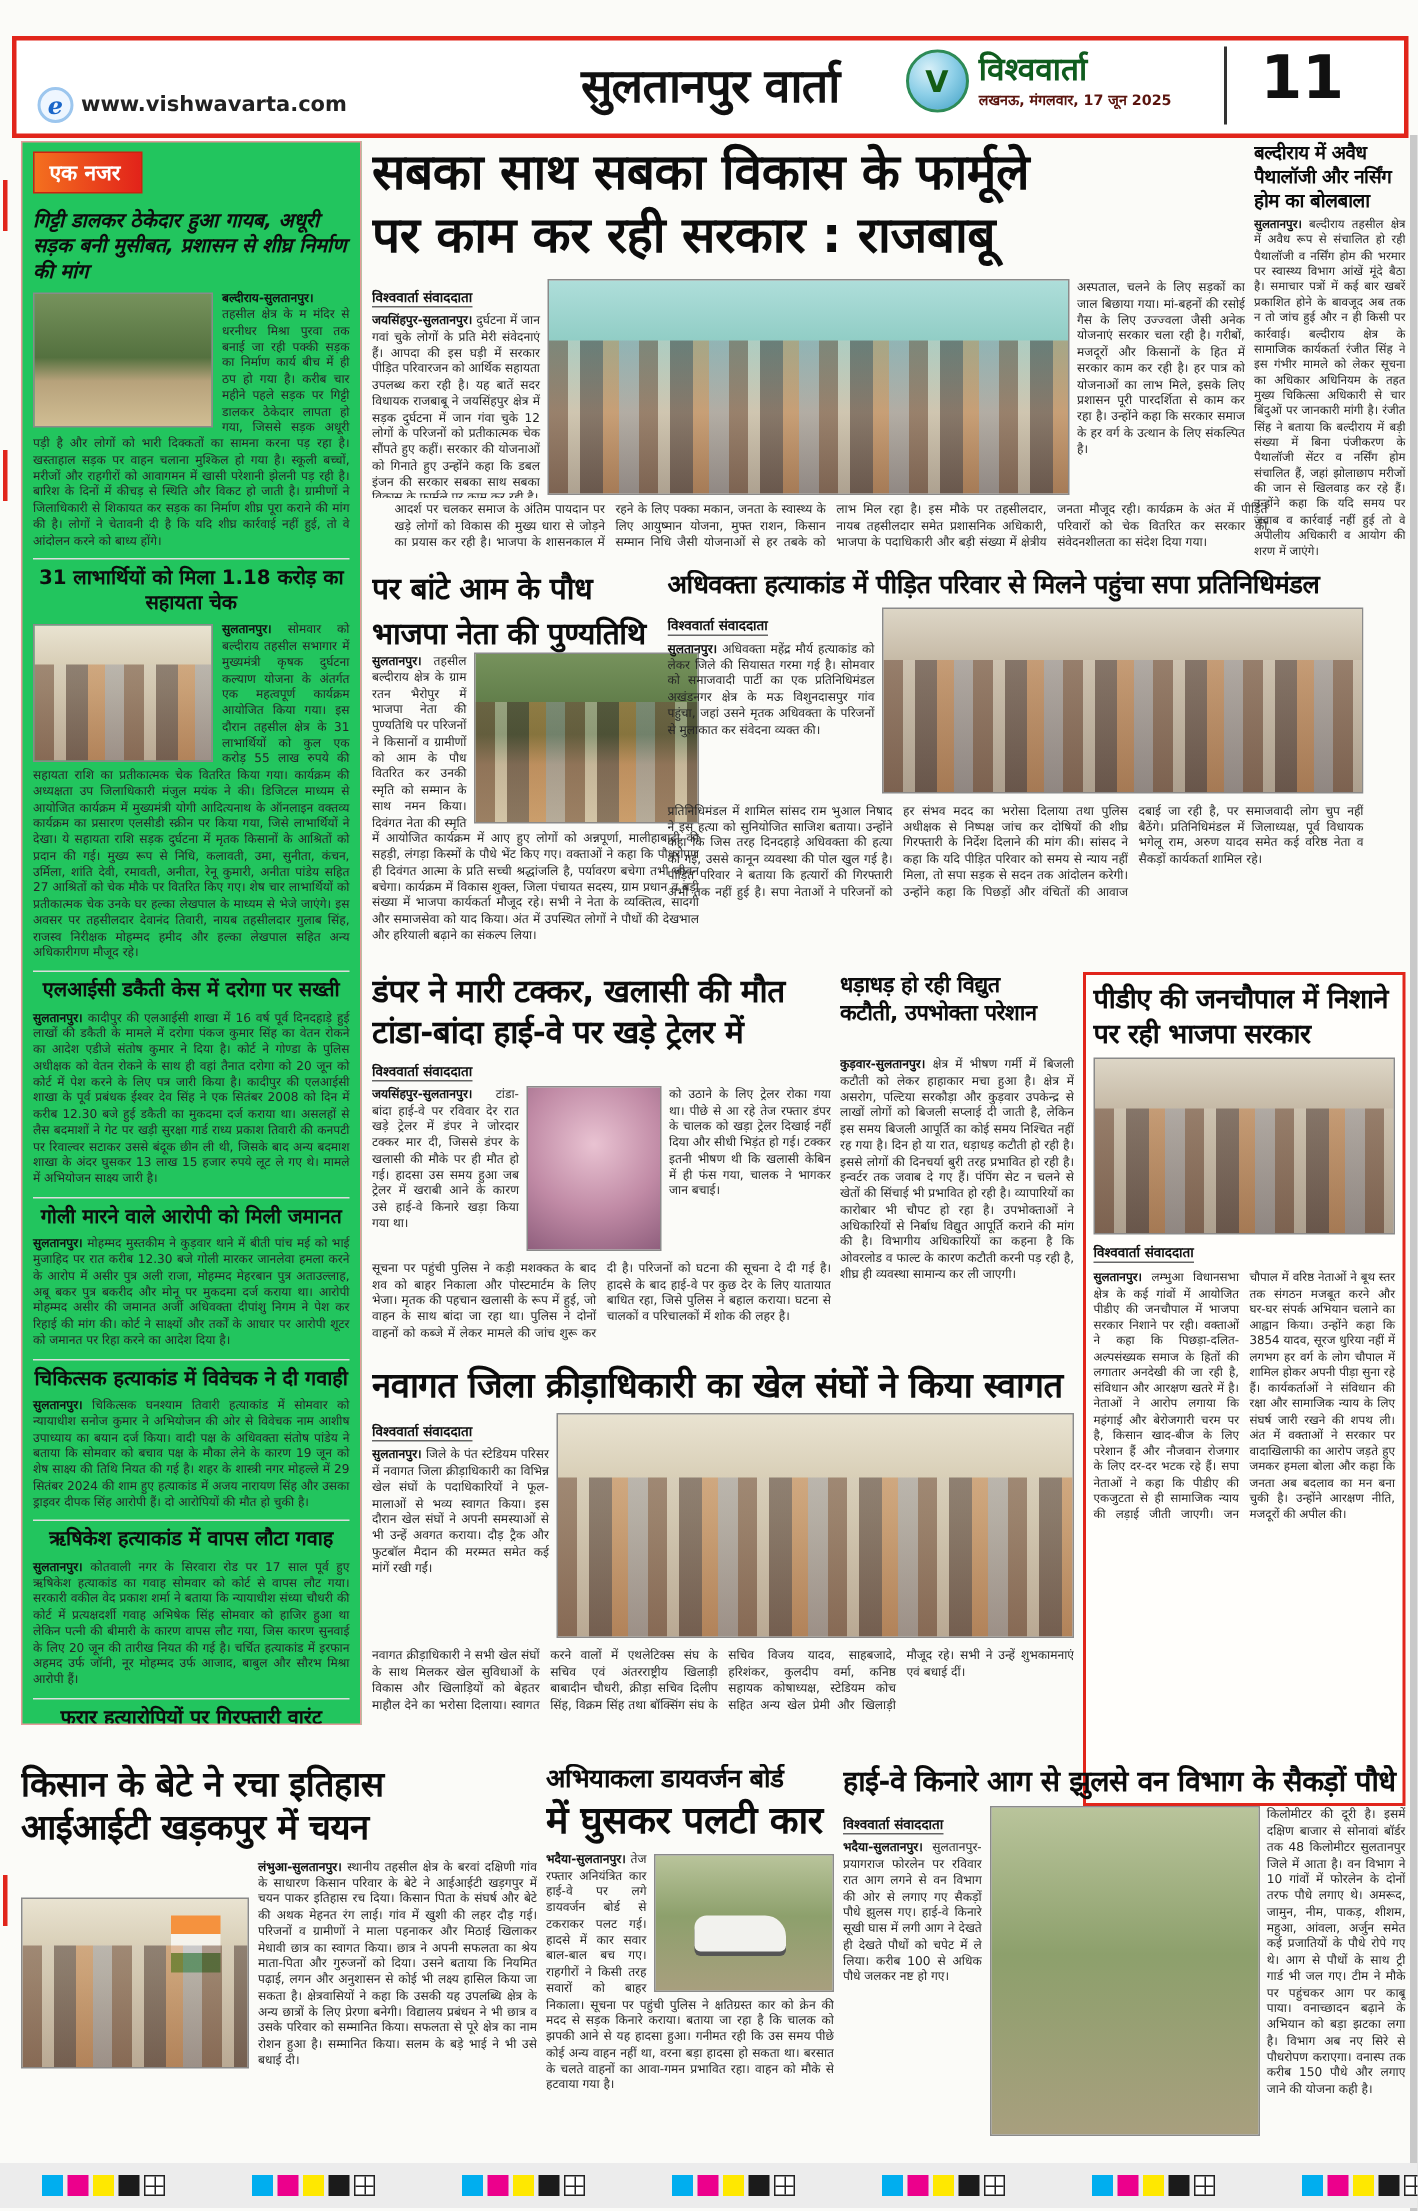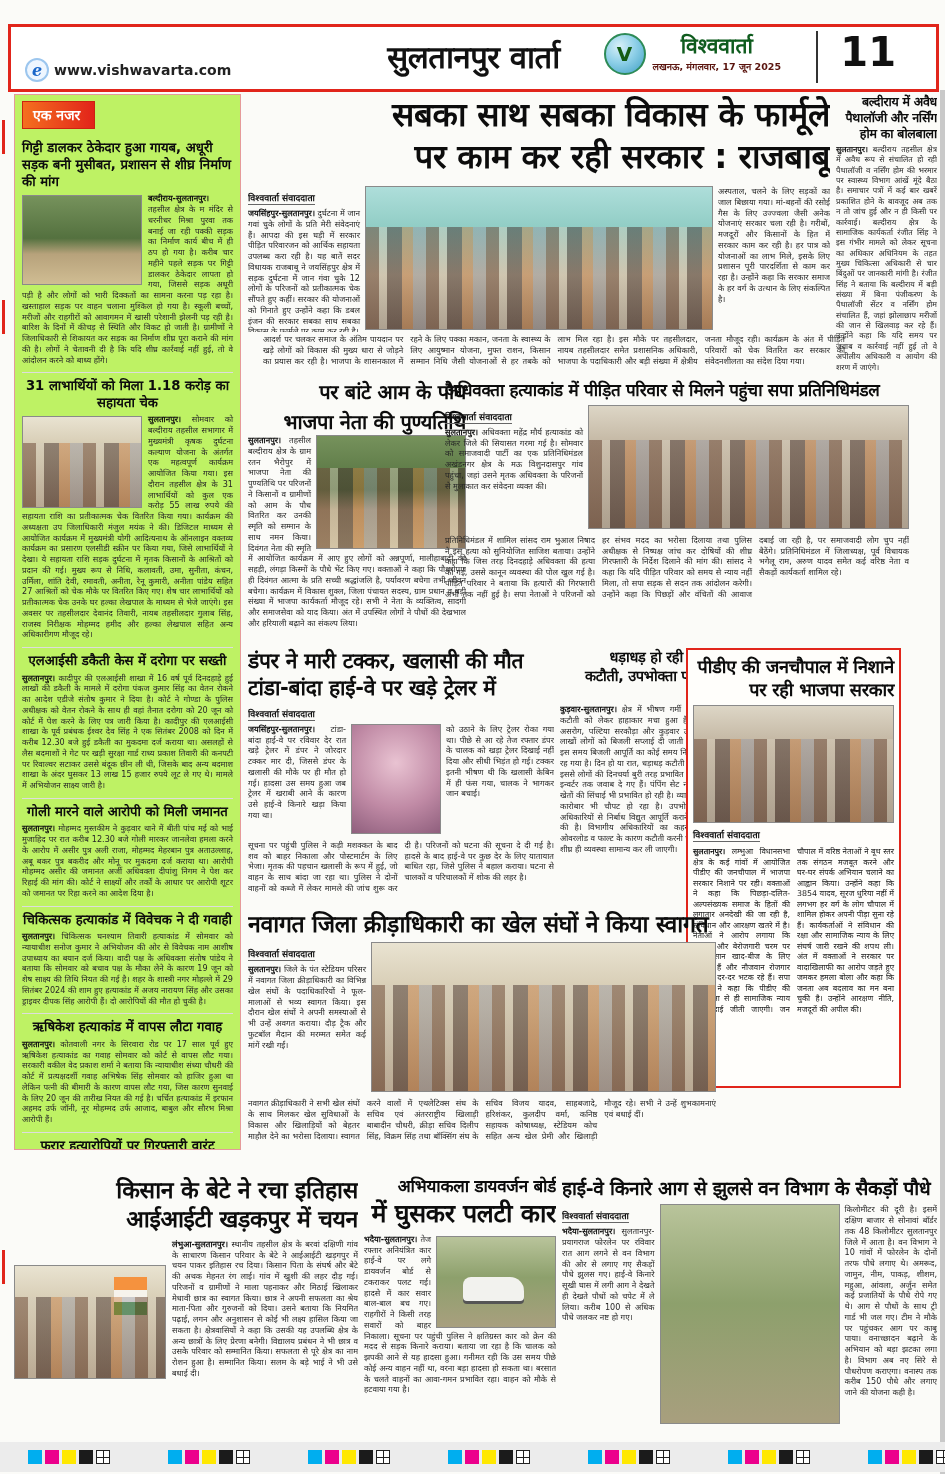--- a/index.html
+++ b/index.html
@@ -5,48 +5,48 @@
   html,body{margin:0;padding:0;}
   body{width:945px;height:1474px;position:relative;background:#fbfbf8;font-family:"DejaVu Sans",sans-serif;color:#1c1c1c;overflow:hidden;}
   .abs{position:absolute;overflow:hidden;}
   
   .hdrbox{left:8px;top:24px;width:925px;height:62px;border:3px solid #e1251b;background:#fff;}
   .url{position:absolute;left:14px;bottom:7px;font-size:14px;font-weight:bold;color:#222;display:flex;align-items:center;gap:5px;}
   .elogo{width:20px;height:20px;border-radius:50%;border:2px solid #9cc6ee;color:#1a66c9;font:italic bold 16px "DejaVu Serif",serif;display:flex;align-items:center;justify-content:center;background:#eef6ff;}
   .secttl{position:absolute;left:0;right:0;top:8px;text-align:center;font-size:31px;font-weight:900;color:#111;letter-spacing:-.5px;}
   .brandwrap{position:absolute;right:155px;top:6px;display:flex;gap:7px;align-items:center;}
   .globelogo{width:38px;height:38px;border-radius:50%;background:radial-gradient(circle at 35% 30%,#d9f0f8 0%,#8fd0e8 45%,#3e9fc4 100%);border:2px solid #2e8b57;color:#145c14;display:flex;align-items:center;justify-content:center;font-weight:900;font-size:20px;}
-  .brandtxt{text-align:center;}
+  .brandtxt{text-align:left;}
   .brandname{font-size:21px;font-weight:900;color:#0f5c1e;line-height:1.05;}
   .branddate{font-size:9.5px;font-weight:bold;color:#5a140e;margin-top:3px;}
   .pgdiv{position:absolute;right:118px;top:4px;width:2px;height:52px;background:#333;}
   .pgnum{position:absolute;right:40px;top:2px;font-size:40px;font-weight:900;color:#111;}
   
-  .eknazar{left:14px;top:94px;width:227px;height:1056px;border:1px solid #e59a9a;background:#bef264;padding:6px 7px;box-sizing:border-box;}
+  .eknazar{left:14px;top:94px;width:227px;height:1056px;border:1px solid #e59a9a;background:#22c55e;padding:6px 7px;box-sizing:border-box;}
   .eklabel{display:inline-block;background:linear-gradient(90deg,#f4701f,#e2231a);color:#fff;font-size:14px;font-weight:900;padding:3px 14px 4px 10px;border:1px solid #c21;margin-bottom:5px;}
-  .ekh{font-size:13.2px;font-weight:900;line-height:1.3;color:#0d0d0d;margin:5px 0 3px;}
+  .ekh{font-size:13.2px;font-weight:900;line-height:1.3;color:#0d0d0d;margin:5px 0 3px;font-style:italic;}
   .ekh2{font-size:13.2px;font-weight:900;line-height:1.25;color:#0d0d0d;margin:7px 0 3px;text-align:center;border-top:1px solid #ddd;padding-top:5px;}
   .bd{font-size:8.1px;line-height:1.33;text-align:justify;color:#262626;}
   .dt{font-weight:bold;color:#111;}
   .byl{font-size:9px;font-weight:bold;color:#111;border-bottom:1px solid #666;display:inline-block;margin:2px 0 3px;}
   
   .ph{position:relative;border:1px solid #8a8a8a;background:#c9c2b2;overflow:hidden;flex-shrink:0;}
   .ph.figures::after{content:"";position:absolute;left:0;right:0;bottom:0;height:72%;
     background:repeating-linear-gradient(90deg,rgba(112,78,60,.55) 0 13px,rgba(214,205,188,.45) 13px 21px,rgba(70,50,45,.5) 21px 36px,rgba(196,120,60,.45) 36px 47px,rgba(150,150,160,.45) 47px 60px);}
   .ph.trees{background:linear-gradient(180deg,#76925c 0%,#54713f 48%,#b7a27b 66%,#d0bd93 100%);}
   .ph.indoor{background:linear-gradient(180deg,#e9e3d1 0%,#cfc3a8 45%,#a28b72 100%);}
   .ph.banner{background:linear-gradient(180deg,#aededa 0%,#8fccc4 30%,#cabfa6 62%,#8c7d6c 100%);}
   .ph.crowd{background:linear-gradient(180deg,#ddd6c6 0%,#bcae99 40%,#8b7a68 100%);}
   .ph.portrait{background:radial-gradient(circle at 50% 35%,#e9c3d2 0%,#c08aa5 55%,#8f5f7d 100%);}
   .ph.field{background:linear-gradient(180deg,#b9c49b 0%,#8da06c 45%,#a89f7e 100%);}
   .ph.car::before{content:"";position:absolute;left:22%;top:45%;width:52%;height:26%;background:#f2f2ee;border-radius:8px 14px 4px 4px;box-shadow:0 3px 0 #555;}
   .ph.flag::before{content:"";position:absolute;right:12%;top:10%;width:22%;height:34%;background:linear-gradient(180deg,#f5923e 33%,#f6f3ec 33% 66%,#3d8f3d 66%);}
   
   .hl{font-weight:900;color:#0c0c0c;line-height:1.28;letter-spacing:-.3px;}
-  .cen{text-align:right;}
+  .cen{text-align:left;}
   .row{display:flex;gap:5px;}
   .col{flex:1;}
   .cols3{column-count:3;column-gap:7px;}
   .cols4{column-count:4;column-gap:7px;}
   .cols2{column-count:2;column-gap:7px;}
   .pdabox{border:2px solid #e1251b;background:#fffefb;padding:5px;box-sizing:border-box;}
   
   .cbar{left:0;top:1442px;width:945px;height:30px;background:#ececec;display:flex;align-items:center;gap:58px;padding-left:28px;box-sizing:border-box;}
   .cgroup{display:flex;gap:3px;}
   .csq{width:14px;height:14px;display:inline-block;}
@@ -185,21 +185,21 @@
   </div>
   <p class="bd cols2" style="margin:4px 0 0;height:64px">सूचना पर पहुंची पुलिस ने कड़ी मशक्कत के बाद शव को बाहर निकाला और पोस्टमार्टम के लिए भेजा। मृतक की पहचान खलासी के रूप में हुई, जो वाहन के साथ बांदा जा रहा था। पुलिस ने दोनों वाहनों को कब्जे में लेकर मामले की जांच शुरू कर दी है। परिजनों को घटना की सूचना दे दी गई है। हादसे के बाद हाई-वे पर कुछ देर के लिए यातायात बाधित रहा, जिसे पुलिस ने बहाल कराया। घटना से चालकों व परिचालकों में शोक की लहर है।</p>
 </section>
 
 <section class="abs" style="left:560px;top:648px;width:156px;height:256px">
   <div class="hl cen" style="font-size:14.5px">धड़ाधड़ हो रही विद्युत</div>
   <div class="hl cen" style="font-size:14.5px;margin-bottom:19px">कटौती, उपभोक्ता परेशान</div>
   <p class="bd" style="margin:0"><span class="dt">कुड़वार-सुलतानपुर।</span> <span>क्षेत्र में भीषण गर्मी में बिजली कटौती को लेकर हाहाकार मचा हुआ है। क्षेत्र में असरोग, पल्टिया सरकौड़ा और कुड़वार उपकेन्द्र से लाखों लोगों को बिजली सप्लाई दी जाती है, लेकिन इस समय बिजली आपूर्ति का कोई समय निश्चित नहीं रह गया है। दिन हो या रात, धड़ाधड़ कटौती हो रही है। इससे लोगों की दिनचर्या बुरी तरह प्रभावित हो रही है। इन्वर्टर तक जवाब दे गए हैं। पंपिंग सेट न चलने से खेतों की सिंचाई भी प्रभावित हो रही है। व्यापारियों का कारोबार भी चौपट हो रहा है। उपभोक्ताओं ने अधिकारियों से निर्बाध विद्युत आपूर्ति कराने की मांग की है। विभागीय अधिकारियों का कहना है कि ओवरलोड व फाल्ट के कारण कटौती करनी पड़ रही है, शीघ्र ही व्यवस्था सामान्य कर ली जाएगी।</span></p>
 </section>
 
-<section class="abs pdabox" style="left:686px;top:648px;width:215px;height:440px">
+<section class="abs pdabox" style="left:722px;top:648px;width:215px;height:556px">
   <div class="hl cen" style="font-size:18px">पीडीए की जनचौपाल में निशाने</div>
   <div class="hl cen" style="font-size:18px;margin-bottom:4px">पर रही भाजपा सरकार</div>
   <div class="ph crowd figures" style="width:100%;height:118px;box-sizing:border-box"></div>
   <span class="byl">विश्ववार्ता संवाददाता</span>
   <p class="bd cols2" style="margin:2px 0 0;height:330px;font-size:7.9px"><span class="dt">सुलतानपुर।</span> <span>लम्भुआ विधानसभा क्षेत्र के कई गांवों में आयोजित पीडीए की जनचौपाल में भाजपा सरकार निशाने पर रही। वक्ताओं ने कहा कि पिछड़ा-दलित-अल्पसंख्यक समाज के हितों की लगातार अनदेखी की जा रही है, संविधान और आरक्षण खतरे में है। नेताओं ने आरोप लगाया कि महंगाई और बेरोजगारी चरम पर है, किसान खाद-बीज के लिए परेशान हैं और नौजवान रोजगार के लिए दर-दर भटक रहे हैं। सपा नेताओं ने कहा कि पीडीए की एकजुटता से ही सामाजिक न्याय की लड़ाई जीती जाएगी। जन चौपाल में वरिष्ठ नेताओं ने बूथ स्तर तक संगठन मजबूत करने और घर-घर संपर्क अभियान चलाने का आह्वान किया। उन्होंने कहा कि 3854 यादव, सूरज धुरिया नहीं में लगभग हर वर्ग के लोग चौपाल में शामिल होकर अपनी पीड़ा सुना रहे हैं। कार्यकर्ताओं ने संविधान की रक्षा और सामाजिक न्याय के लिए संघर्ष जारी रखने की शपथ ली। अंत में वक्ताओं ने सरकार पर वादाखिलाफी का आरोप जड़ते हुए जमकर हमला बोला और कहा कि जनता अब बदलाव का मन बना चुकी है। उन्होंने आरक्षण नीति, मजदूरों की अपील की।</span></p>
 </section>
 
 <section class="abs" style="left:248px;top:910px;width:468px;height:262px">
   <div class="hl" style="font-size:23px">नवागत जिला क्रीड़ाधिकारी का खेल संघों ने किया स्वागत</div>
   <div class="row" style="margin-top:3px;height:152px">

